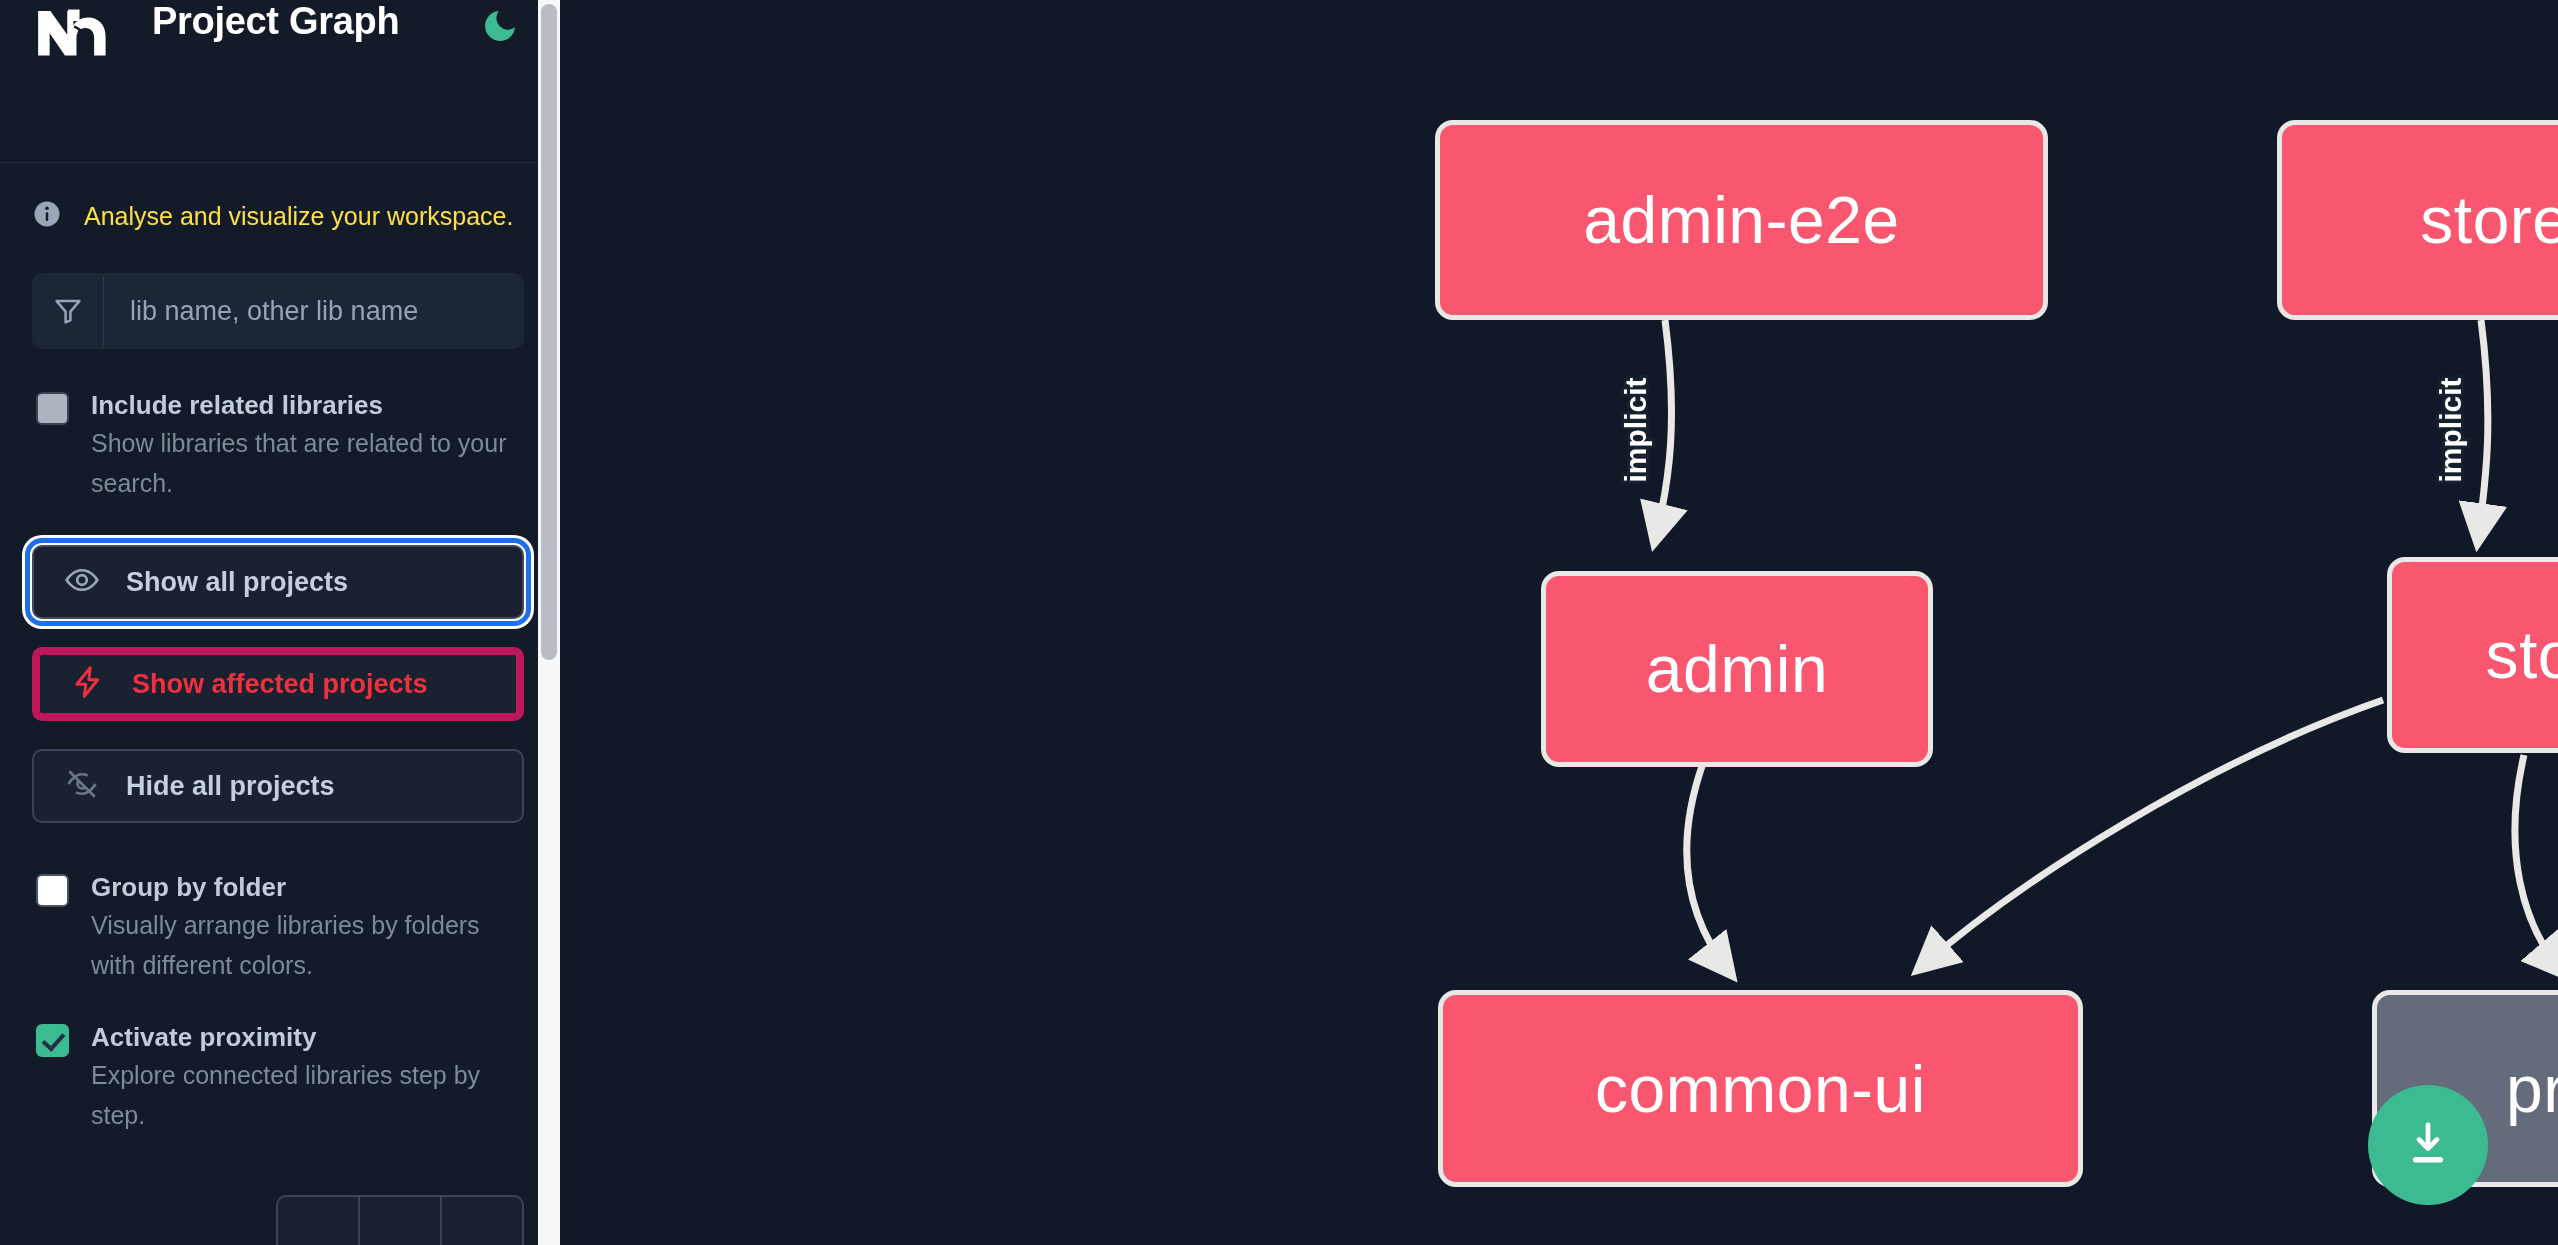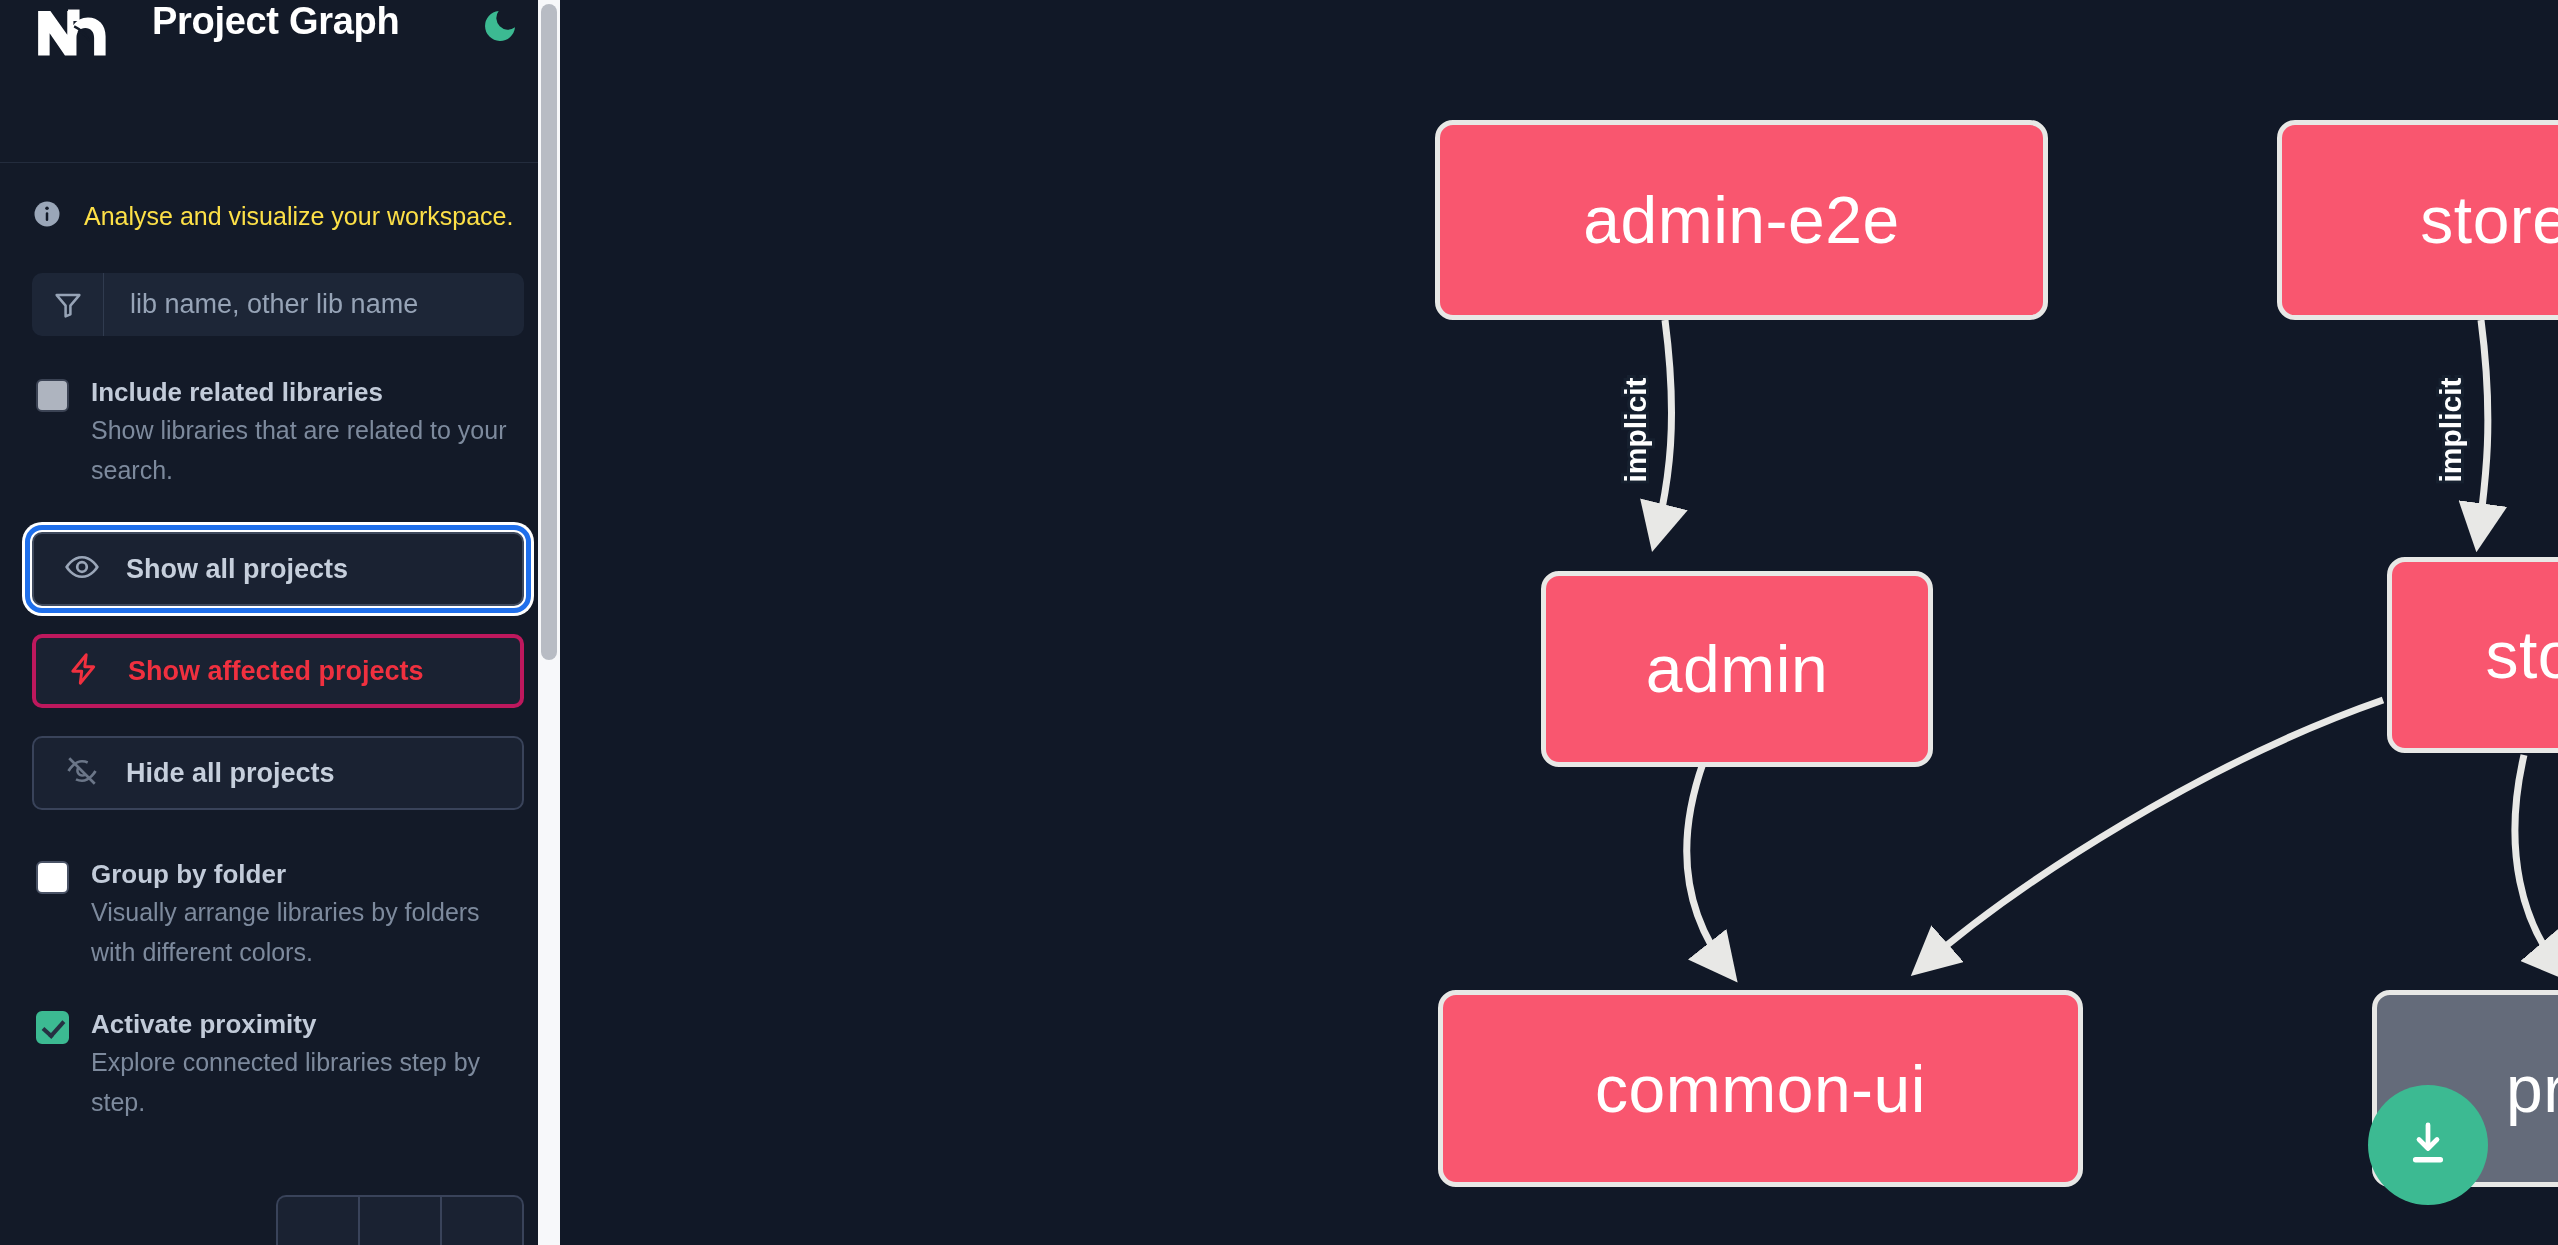--- a/index.html
+++ b/index.html
@@ -53,21 +53,21 @@
   .sb-subtitle .label {
     color: #fde047;
     font-size: 25px;
     white-space: nowrap;
   }
 
   .filter-row { padding: 40px 36px 0 32px; }
   .filter-box {
     display: flex;
     align-items: center;
-    height: 63px;
+    height: 76px;
     background: #1d2637;
     border-radius: 10px;
     overflow: hidden;
   }
   .filter-icon-wrap {
     width: 72px; height: 70px;
     display: flex; align-items: center; justify-content: center;
     border-right: 1px solid #2b3purple;
     border-right: 1px solid #2b3purple;
   }
@@ -138,21 +138,21 @@
     cursor: pointer;
   }
   .btn .btn-label { font-size: 27px; font-weight: 700; white-space: nowrap; }
   .btn-show-all {
     border: 2px solid #3f4a5e;
     outline: 5px solid #1f6feb;
     outline-offset: 2px;
     box-shadow: 0 0 0 10px #ffffff;
   }
   .btn-show-all .btn-label { color: #c6cfdc; }
-  .btn-affected { border: 4px solid #be185d; background: #1a2232; }
+  .btn-affected { border: 8px solid #be185d; background: #1a2232; }
   .btn-affected .btn-label { color: #f0303f; }
   .btn-hide { border: 2px solid #39435a; background: #1a2232; }
   .btn-hide .btn-label { color: #c6cfdc; }
 
   
   .seg-wrap {
     position: absolute;
     left: 0; right: 0;
     bottom: 0;
     padding: 0 36px 0 276px;

